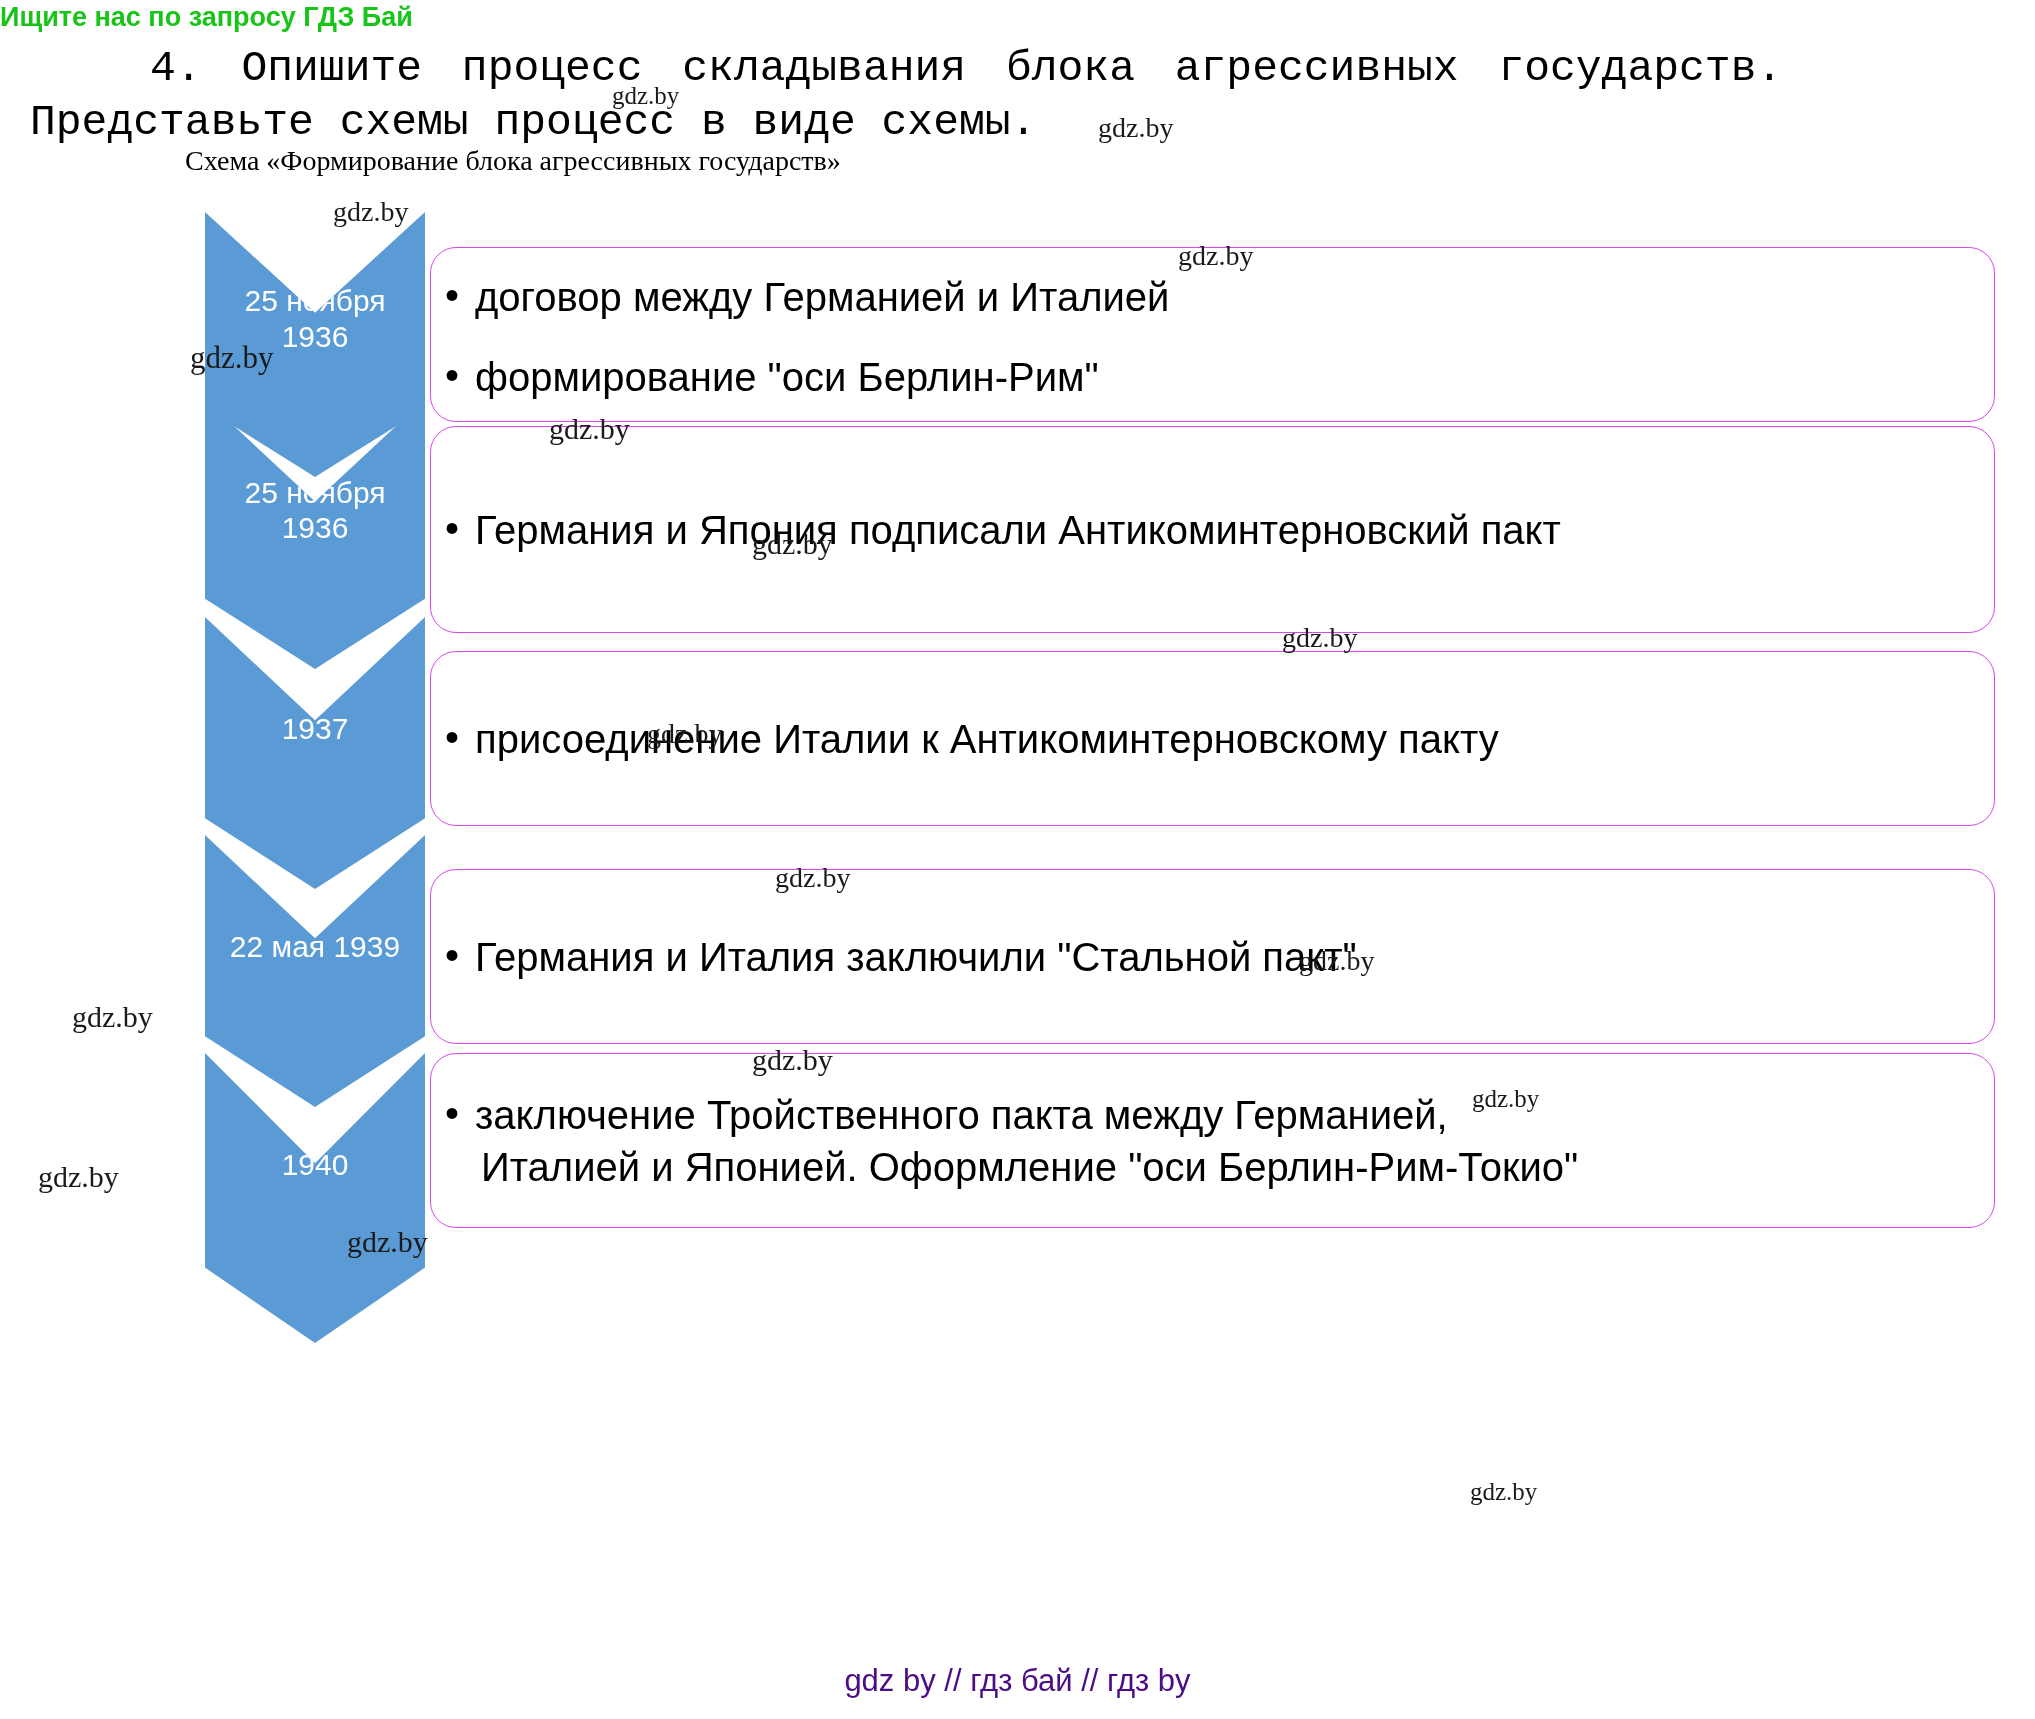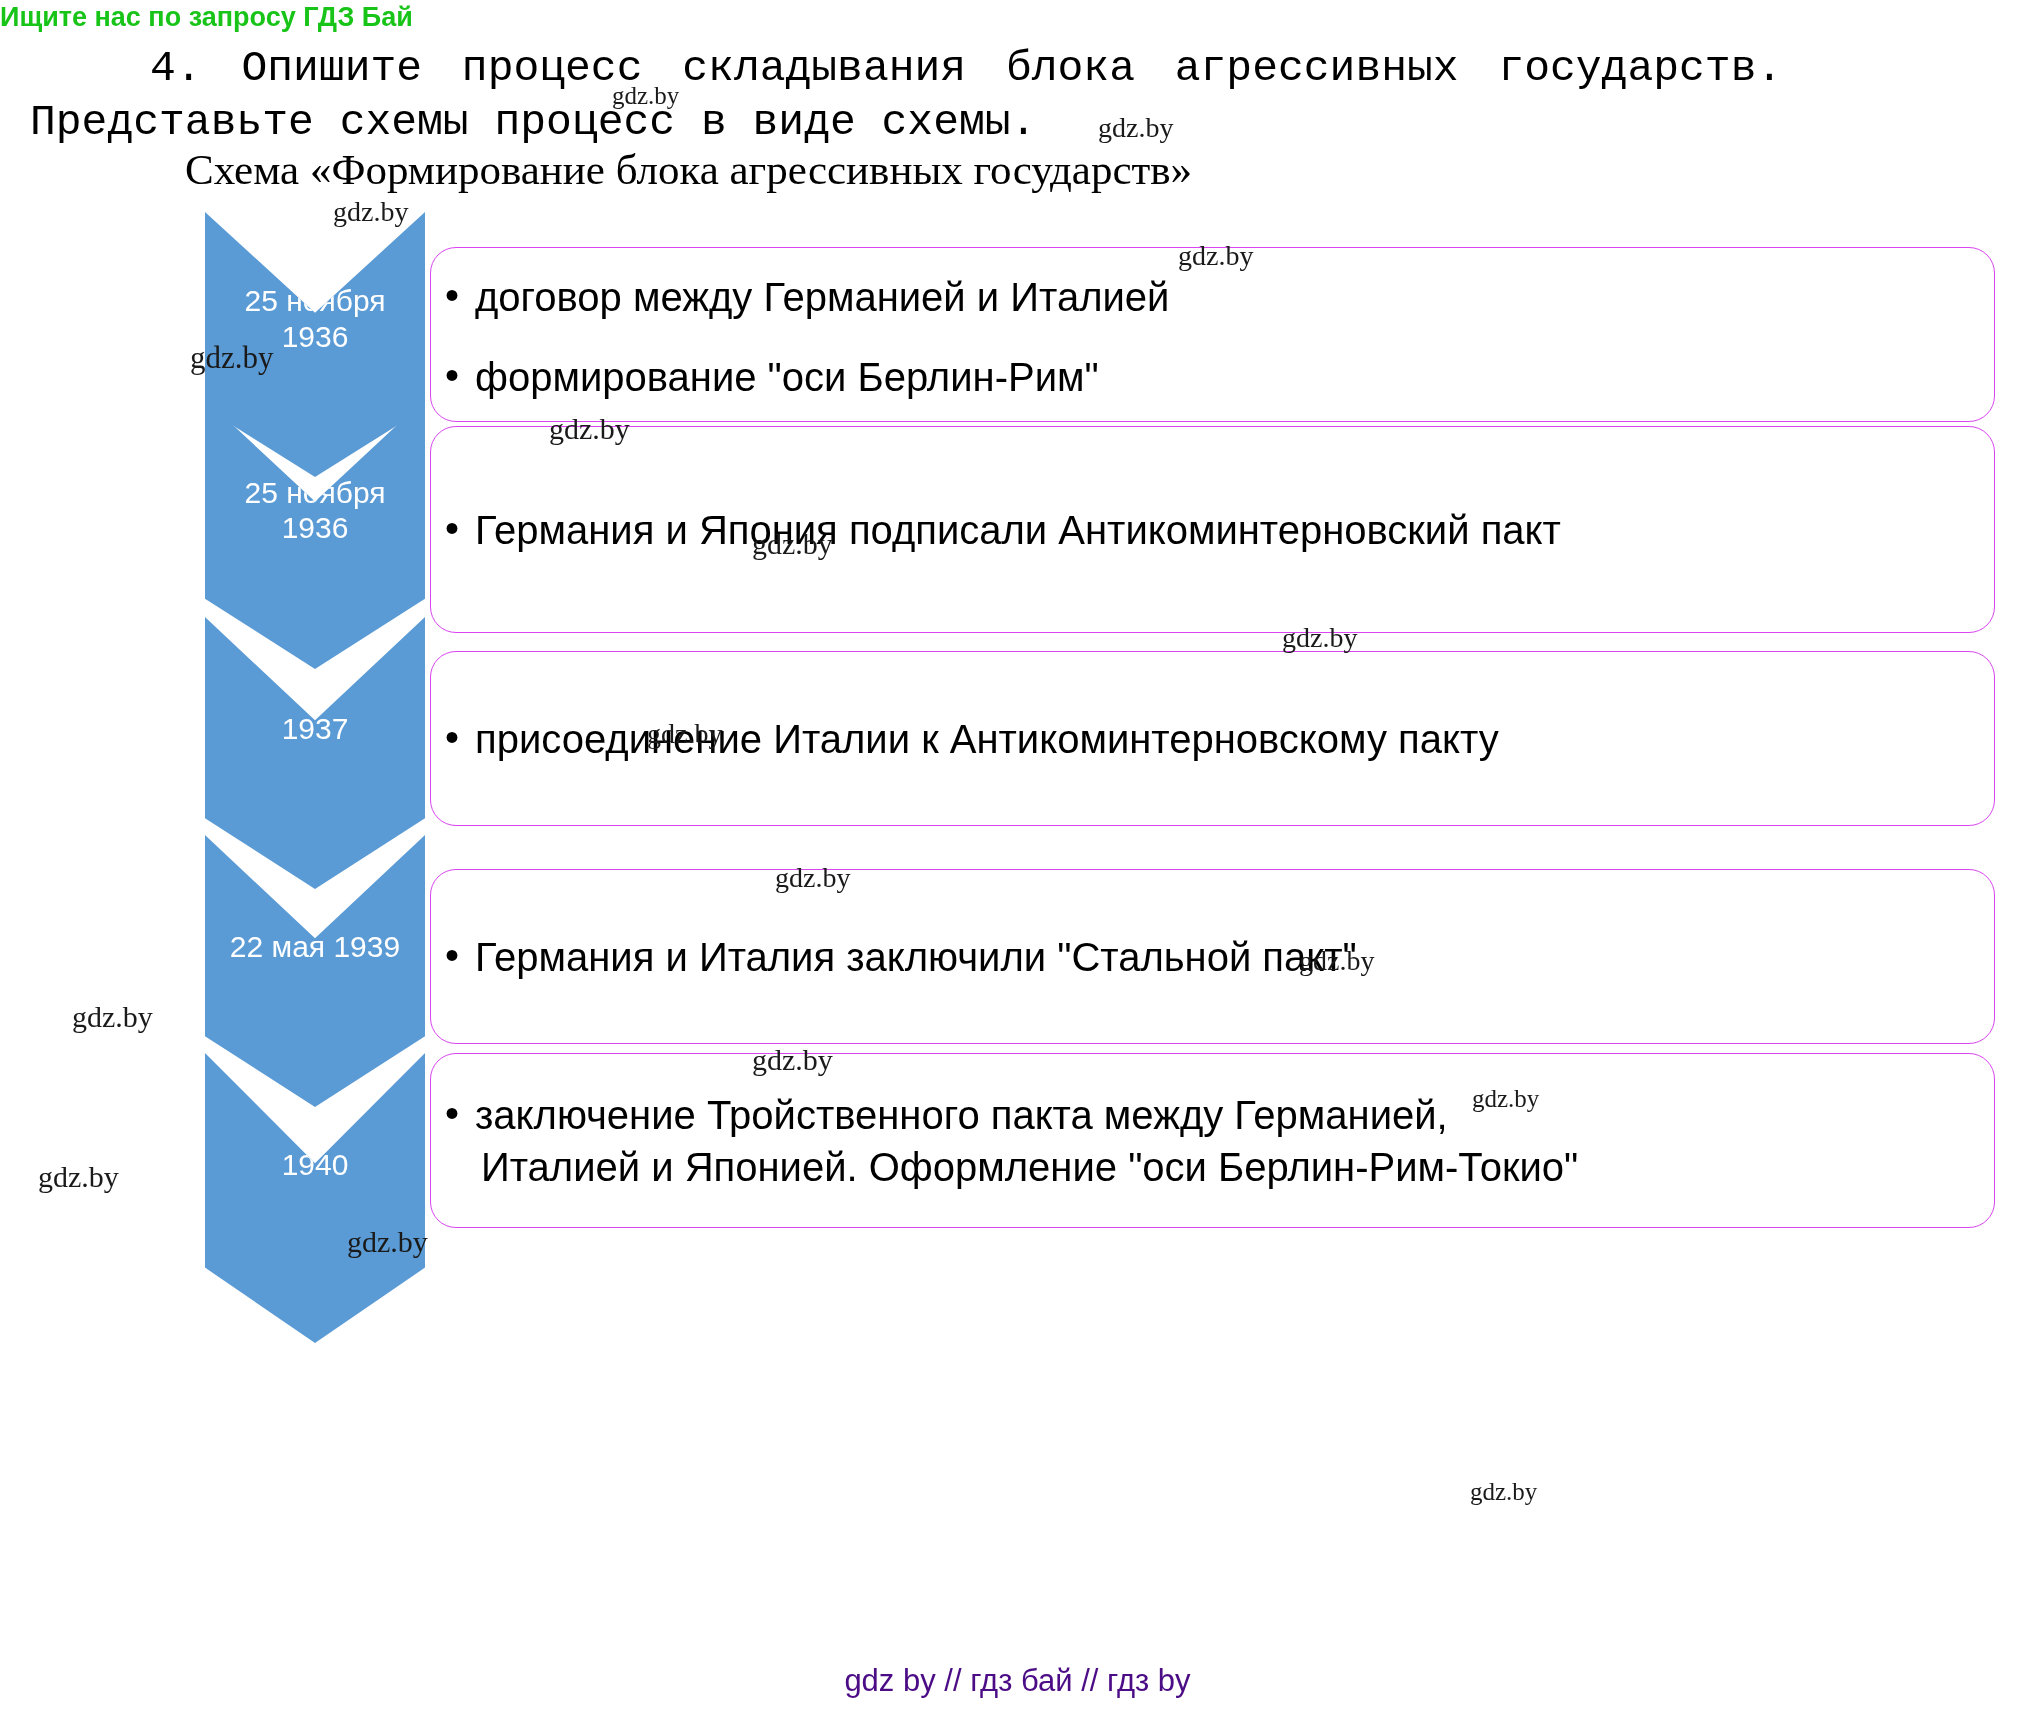--- a/index.html
+++ b/index.html
@@ -44,21 +44,21 @@
     text-justify: inter-word;
     text-indent: 120px;
   }
   .question .tail { text-indent: 0; }
 
   .scheme-title {
     position: absolute;
     top: 145px;
     left: 185px;
     font-family: "Liberation Serif", serif;
-    font-size: 43px;
+    font-size: 28px;
     color: #000000;
     white-space: nowrap;
   }
 
   
   .diagram {
     position: absolute;
     top: 247px;
     left: 0;
     width: 2035px;

